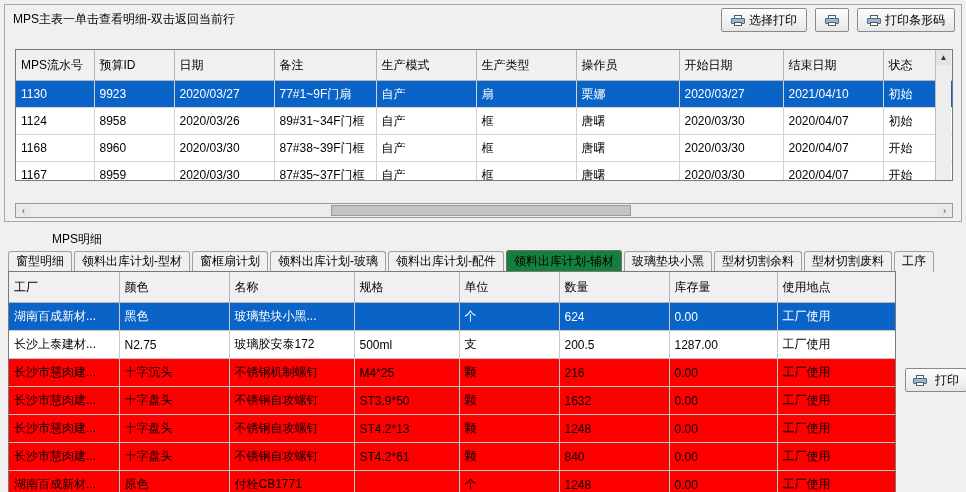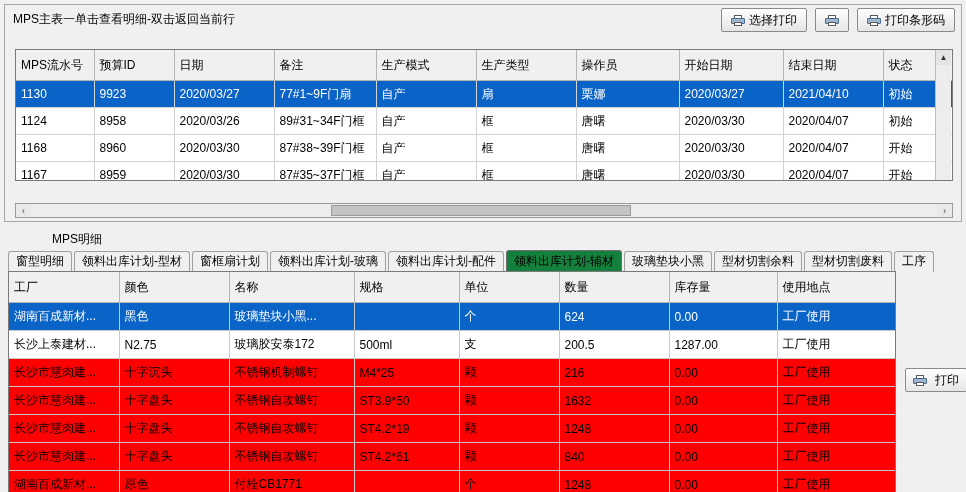--- a/index.html
+++ b/index.html
@@ -503,21 +503,21 @@
           <td>ST3.9*50</td>
           <td>颗</td>
           <td>1632</td>
           <td>0.00</td>
           <td>工厂使用</td>
         </tr>
         <tr class="row-red">
           <td>长沙市慧肉建...</td>
           <td>十字盘头</td>
           <td>不锈钢自攻螺钉</td>
-          <td>ST4.2*19</td>
+          <td>ST4.2*13</td>
           <td>颗</td>
           <td>1248</td>
           <td>0.00</td>
           <td>工厂使用</td>
         </tr>
         <tr class="row-red">
           <td>长沙市慧肉建...</td>
           <td>十字盘头</td>
           <td>不锈钢自攻螺钉</td>
           <td>ST4.2*61</td>

